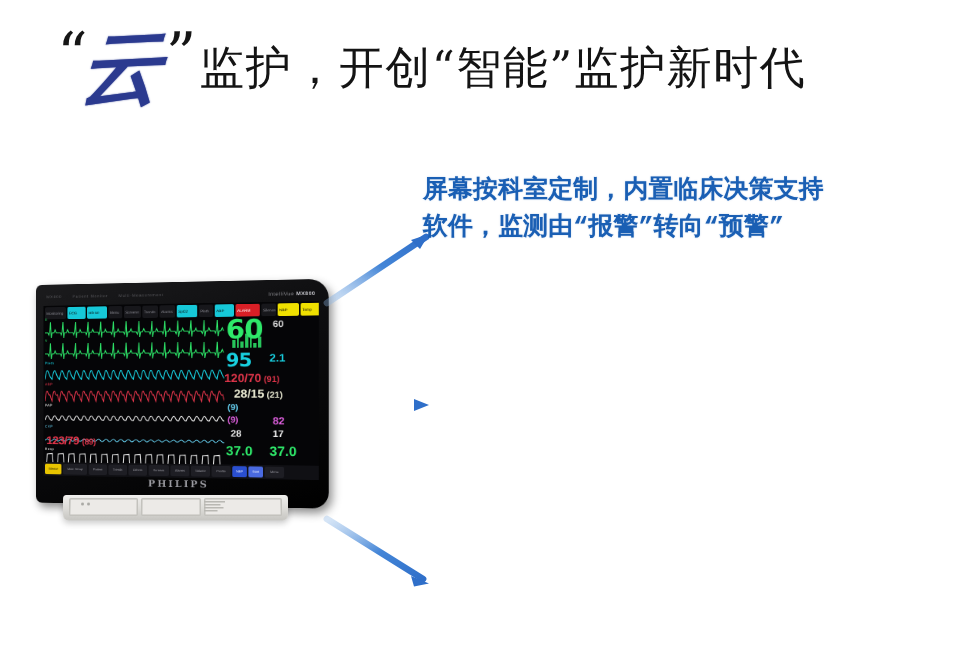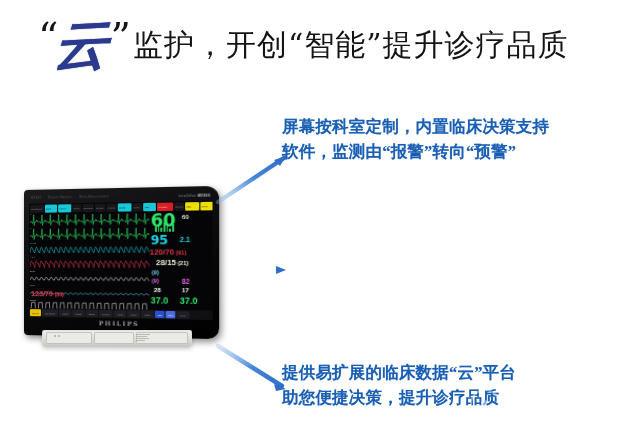--- a/index.html
+++ b/index.html
@@ -110,21 +110,21 @@
   .base-dots em{display:block;width:2px;height:2px;border-radius:50%;background:#a9a8a3;font-style:normal;}
   .base-lines{position:absolute;left:94px;top:4px;}
   .base-lines u{display:block;height:1px;background:#b9b8b3;margin-bottom:1px;text-decoration:none;}
 
   
   .arrow{position:absolute;}
 
   
   .callout{
     position:absolute;
-    font-family:Liberation Serif, serif;
+    font-family:Liberation Mono, monospace;
     font-weight:700;
     font-size:16.5px;
     line-height:25px;
     color:#1a5fb4;
     letter-spacing:.2px;
     white-space:pre-line;
     text-shadow:0 0 1px rgba(26,95,180,.35);
   }
   #callout-1{left:282px;top:114px;}
   #callout-2{left:282px;top:244px;}
@@ -154,21 +154,21 @@
 </style>
 </head>
 <body>
 
 <div class="stage">
 
   <div class="title-row">
     <span class="q-open">“</span>
     <span class="yun-mark">云</span>
     <span class="q-close">”</span>
-    <span class="title-text">监护，开创“智能”提升诊疗品质</span>
+    <span class="title-text">监护，开创“智能”监护新时代</span>
   </div>
 
   <div class="monitor">
 
     <div class="bezel">
 
       <div class="bezel-top">
         <span class="lt">
           <span class="bz-lbl">MX800</span>
           <span class="bz-lbl">Patient Monitor</span>
@@ -414,21 +414,19 @@
         <stop offset="55%" stop-color="#3a7fd5" stop-opacity="0.95"></stop>
         <stop offset="100%" stop-color="#2f6fc9" stop-opacity="1"></stop>
       </linearGradient>
     </defs>
     <line x1="4" y1="6" x2="68" y2="46" stroke="url(#ag3)" stroke-width="4.5" stroke-linecap="round"></line>
     <polygon points="72,49 60,44 62,51" fill="#2f6fc9"></polygon>
   </svg>
 
   <div class="callout" id="callout-1">屏幕按科室定制，内置临床决策支持
 软件，监测由“报警”转向“预警”</div>
-  <div class="callout" id="callout-3">提供易扩展的临床数据“云”平台
-助您便捷决策，提升诊疗品质</div>
 
   <div class="watermark">
     <span class="wm-logo"></span>
     <span class="wm-text">器械科</span>
   </div>
 
 </div>
 
 </body></html>

